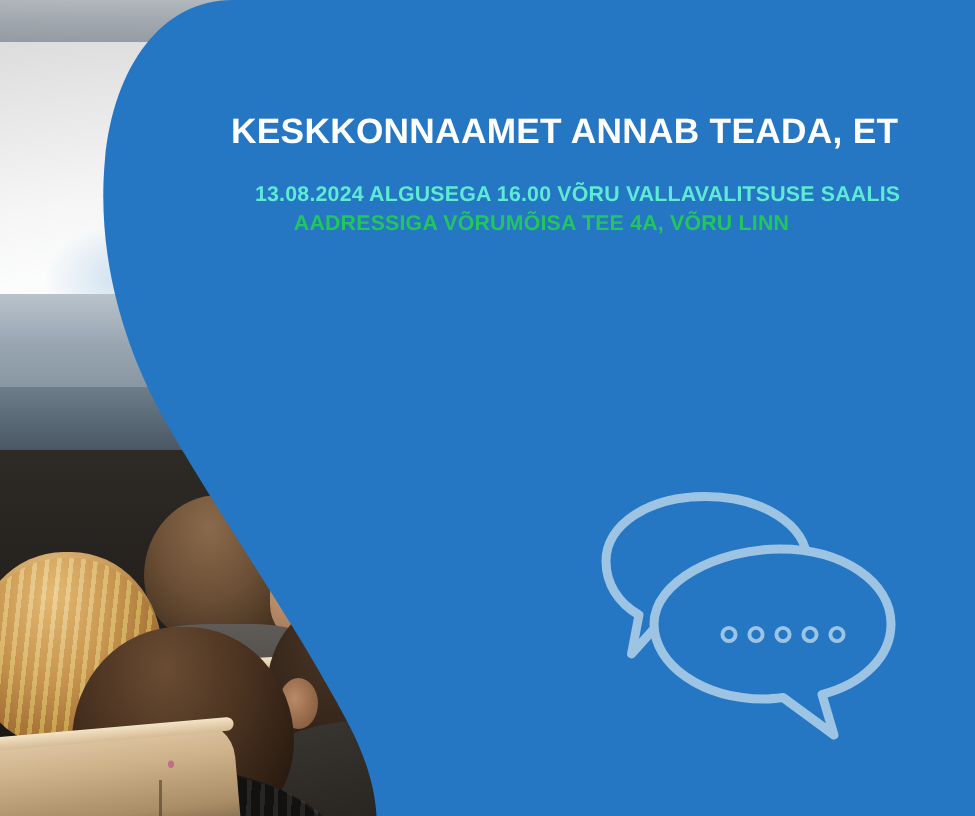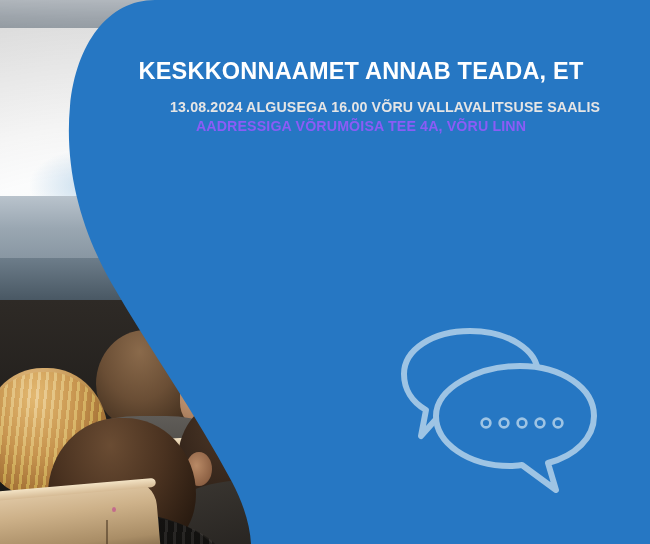--- a/index.html
+++ b/index.html
@@ -177,21 +177,21 @@
     width: 446px;
     text-align: center;
     z-index: 6;
   }
   .headline {
     color: #ffffff;
     font-weight: bold;
     font-size: 23.5px;
     line-height: 34.5px;
     letter-spacing: .2px;
-    margin: 0;
+    margin: 16px;
     text-transform: uppercase;
   }
   .headline .hl-line { display: block; white-space: nowrap; }
   .subline-wrap {
     margin-top: 9px;
   }
   .subline {
     display: block;
     color: #ffffff;
     font-weight: bold;
@@ -291,18 +291,18 @@
       <circle cx="144" cy="97" r="4.4"></circle>
       <circle cx="162" cy="97" r="4.4"></circle>
     </g>
   </svg>
 
   <div class="text-wrap">
     <h1 class="headline" style="color: rgb(255, 255, 255);">
       <span class="hl-line">KESKKONNAAMET ANNAB TEADA, ET</span>
     </h1>
     <div class="subline-wrap">
-      <span class="subline" style="color: #e5e5e5; margin-left: 32px;">13.08.2024 ALGUSEGA 16.00 VÕRU VALLAVALITSUSE SAALIS</span>
-      <span class="subline" style="color: #8b5cf6;">AADRESSIGA VÕRUMÕISA TEE 4A, VÕRU LINN</span>
+      <span class="subline" style="color: #5eead4; margin-left: 32px;">13.08.2024 ALGUSEGA 16.00 VÕRU VALLAVALITSUSE SAALIS</span>
+      <span class="subline" style="color: #22c55e;">AADRESSIGA VÕRUMÕISA TEE 4A, VÕRU LINN</span>
     </div>
   </div>
 
 </div>
 
 </body></html>

